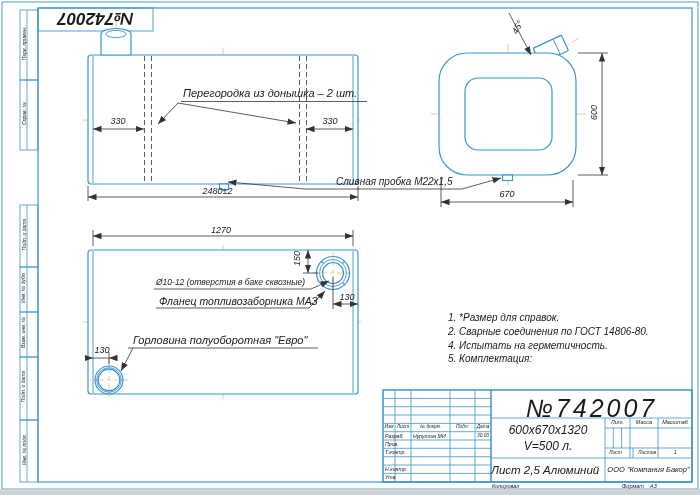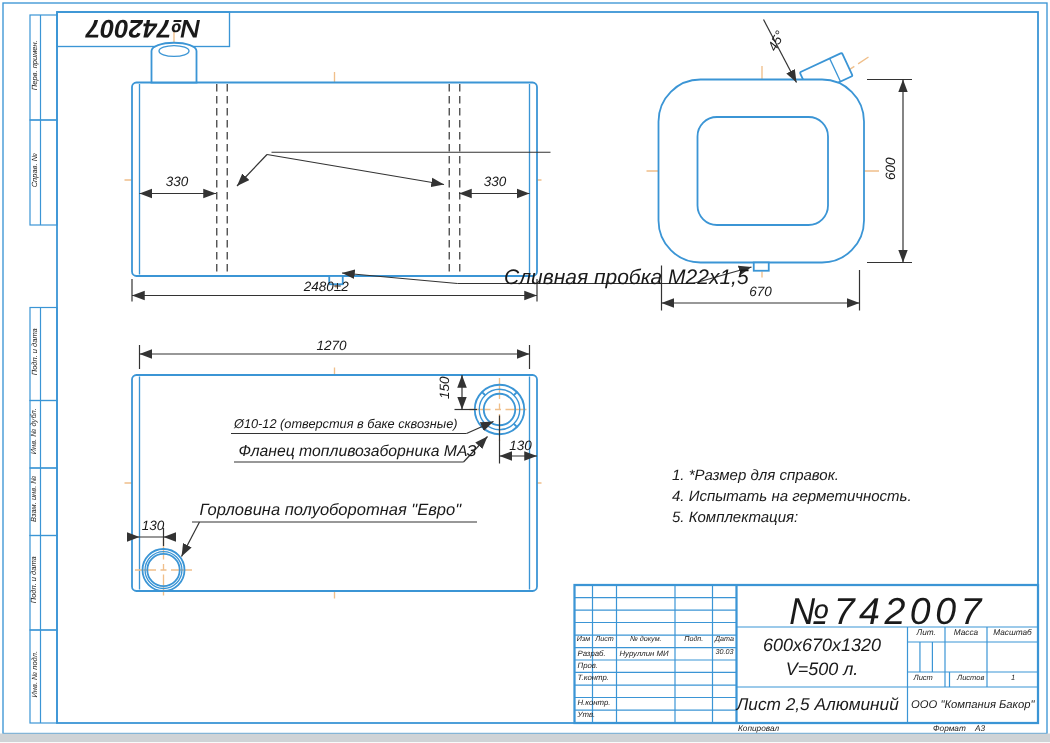--- a/index.html
+++ b/index.html
@@ -174,39 +174,41 @@
       <line x1="630" y1="418" x2="630" y2="458" class="tb"></line>
       <line x1="658" y1="418" x2="658" y2="458" class="tb"></line>
       <line x1="613.3" y1="428" x2="613.3" y2="448" class="tb"></line>
       <line x1="621.6" y1="428" x2="621.6" y2="448" class="tb"></line>
       <line x1="633" y1="448" x2="633" y2="458" class="tb"></line>
     </g>
   </svg>
 
   <span class="lbl ctr" style="left:38px;top:10px;width:115px;font-size:17px;font-weight:bold;transform:rotate(180deg);">№742007</span>
 
+  <span class="lbl" style="left:183px;top:88px;font-size:11px;">Перегородка из донышка – 2 шт.</span>
   <span class="lbl ctr" style="left:104px;top:117px;width:28px;font-size:9px;">330</span>
   <span class="lbl ctr" style="left:316px;top:117px;width:28px;font-size:9px;">330</span>
   <span class="lbl ctr" style="left:190px;top:187px;width:55px;font-size:9px;">2480±2</span>
-  <span class="lbl" style="left:308px;top:177px;font-size:14px;padding-left:28px;">Сливная пробка М22х1,5</span>
+  <span class="lbl" style="left:308px;top:177px;font-size:10px;padding-left:28px;">Сливная пробка М22х1,5</span>
 
   <span class="lbl ctr" style="left:505px;top:23px;width:26px;font-size:9px;transform:rotate(-62deg);">45°</span>
   <span class="lbl ctr" style="left:579px;top:108px;width:30px;font-size:9px;transform:rotate(-90deg);">600</span>
   <span class="lbl ctr" style="left:493px;top:190px;width:28px;font-size:9px;">670</span>
 
   <span class="lbl ctr" style="left:204px;top:226px;width:34px;font-size:9px;">1270</span>
   <span class="lbl" style="left:156px;top:278px;font-size:8.5px;">Ø10-12 (отверстия в баке сквозные)</span>
   <span class="lbl" style="left:159px;top:296px;font-size:10.5px;">Фланец топливозаборника МАЗ</span>
   <span class="lbl ctr" style="left:283px;top:254px;width:28px;font-size:9px;transform:rotate(-90deg);">150</span>
   <span class="lbl ctr" style="left:334px;top:293px;width:26px;font-size:9px;">130</span>
   <span class="lbl" style="left:133px;top:335px;font-size:11px;">Горловина полуоборотная "Евро"</span>
   <span class="lbl ctr" style="left:89px;top:346px;width:26px;font-size:9px;">130</span>
 
   <div class="notes">
     <div>1. *Размер для справок.</div>
+    <div>2. Сварные соединения по ГОСТ 14806-80.</div>
     <div>4. Испытать на герметичность.</div>
     <div>5. Комплектация:</div>
   </div>
 
   <span class="lbl ctr" style="left:-11.5px;top:41px;width:70px;font-size:5px;transform:rotate(-90deg);">Перв. примен.</span>
   <span class="lbl ctr" style="left:-11.5px;top:111px;width:70px;font-size:5px;transform:rotate(-90deg);">Справ. №</span>
   <span class="lbl ctr" style="left:-7.5px;top:232px;width:62px;font-size:5px;transform:rotate(-90deg);">Подп. и дата</span>
   <span class="lbl ctr" style="left:1px;top:285px;width:45px;font-size:5px;transform:rotate(-90deg);">Инв. № дубл.</span>
   <span class="lbl ctr" style="left:1px;top:330px;width:45px;font-size:5px;transform:rotate(-90deg);">Взам. инв. №</span>
   <span class="lbl ctr" style="left:-8px;top:384px;width:63px;font-size:5px;transform:rotate(-90deg);">Подп. и дата</span>

